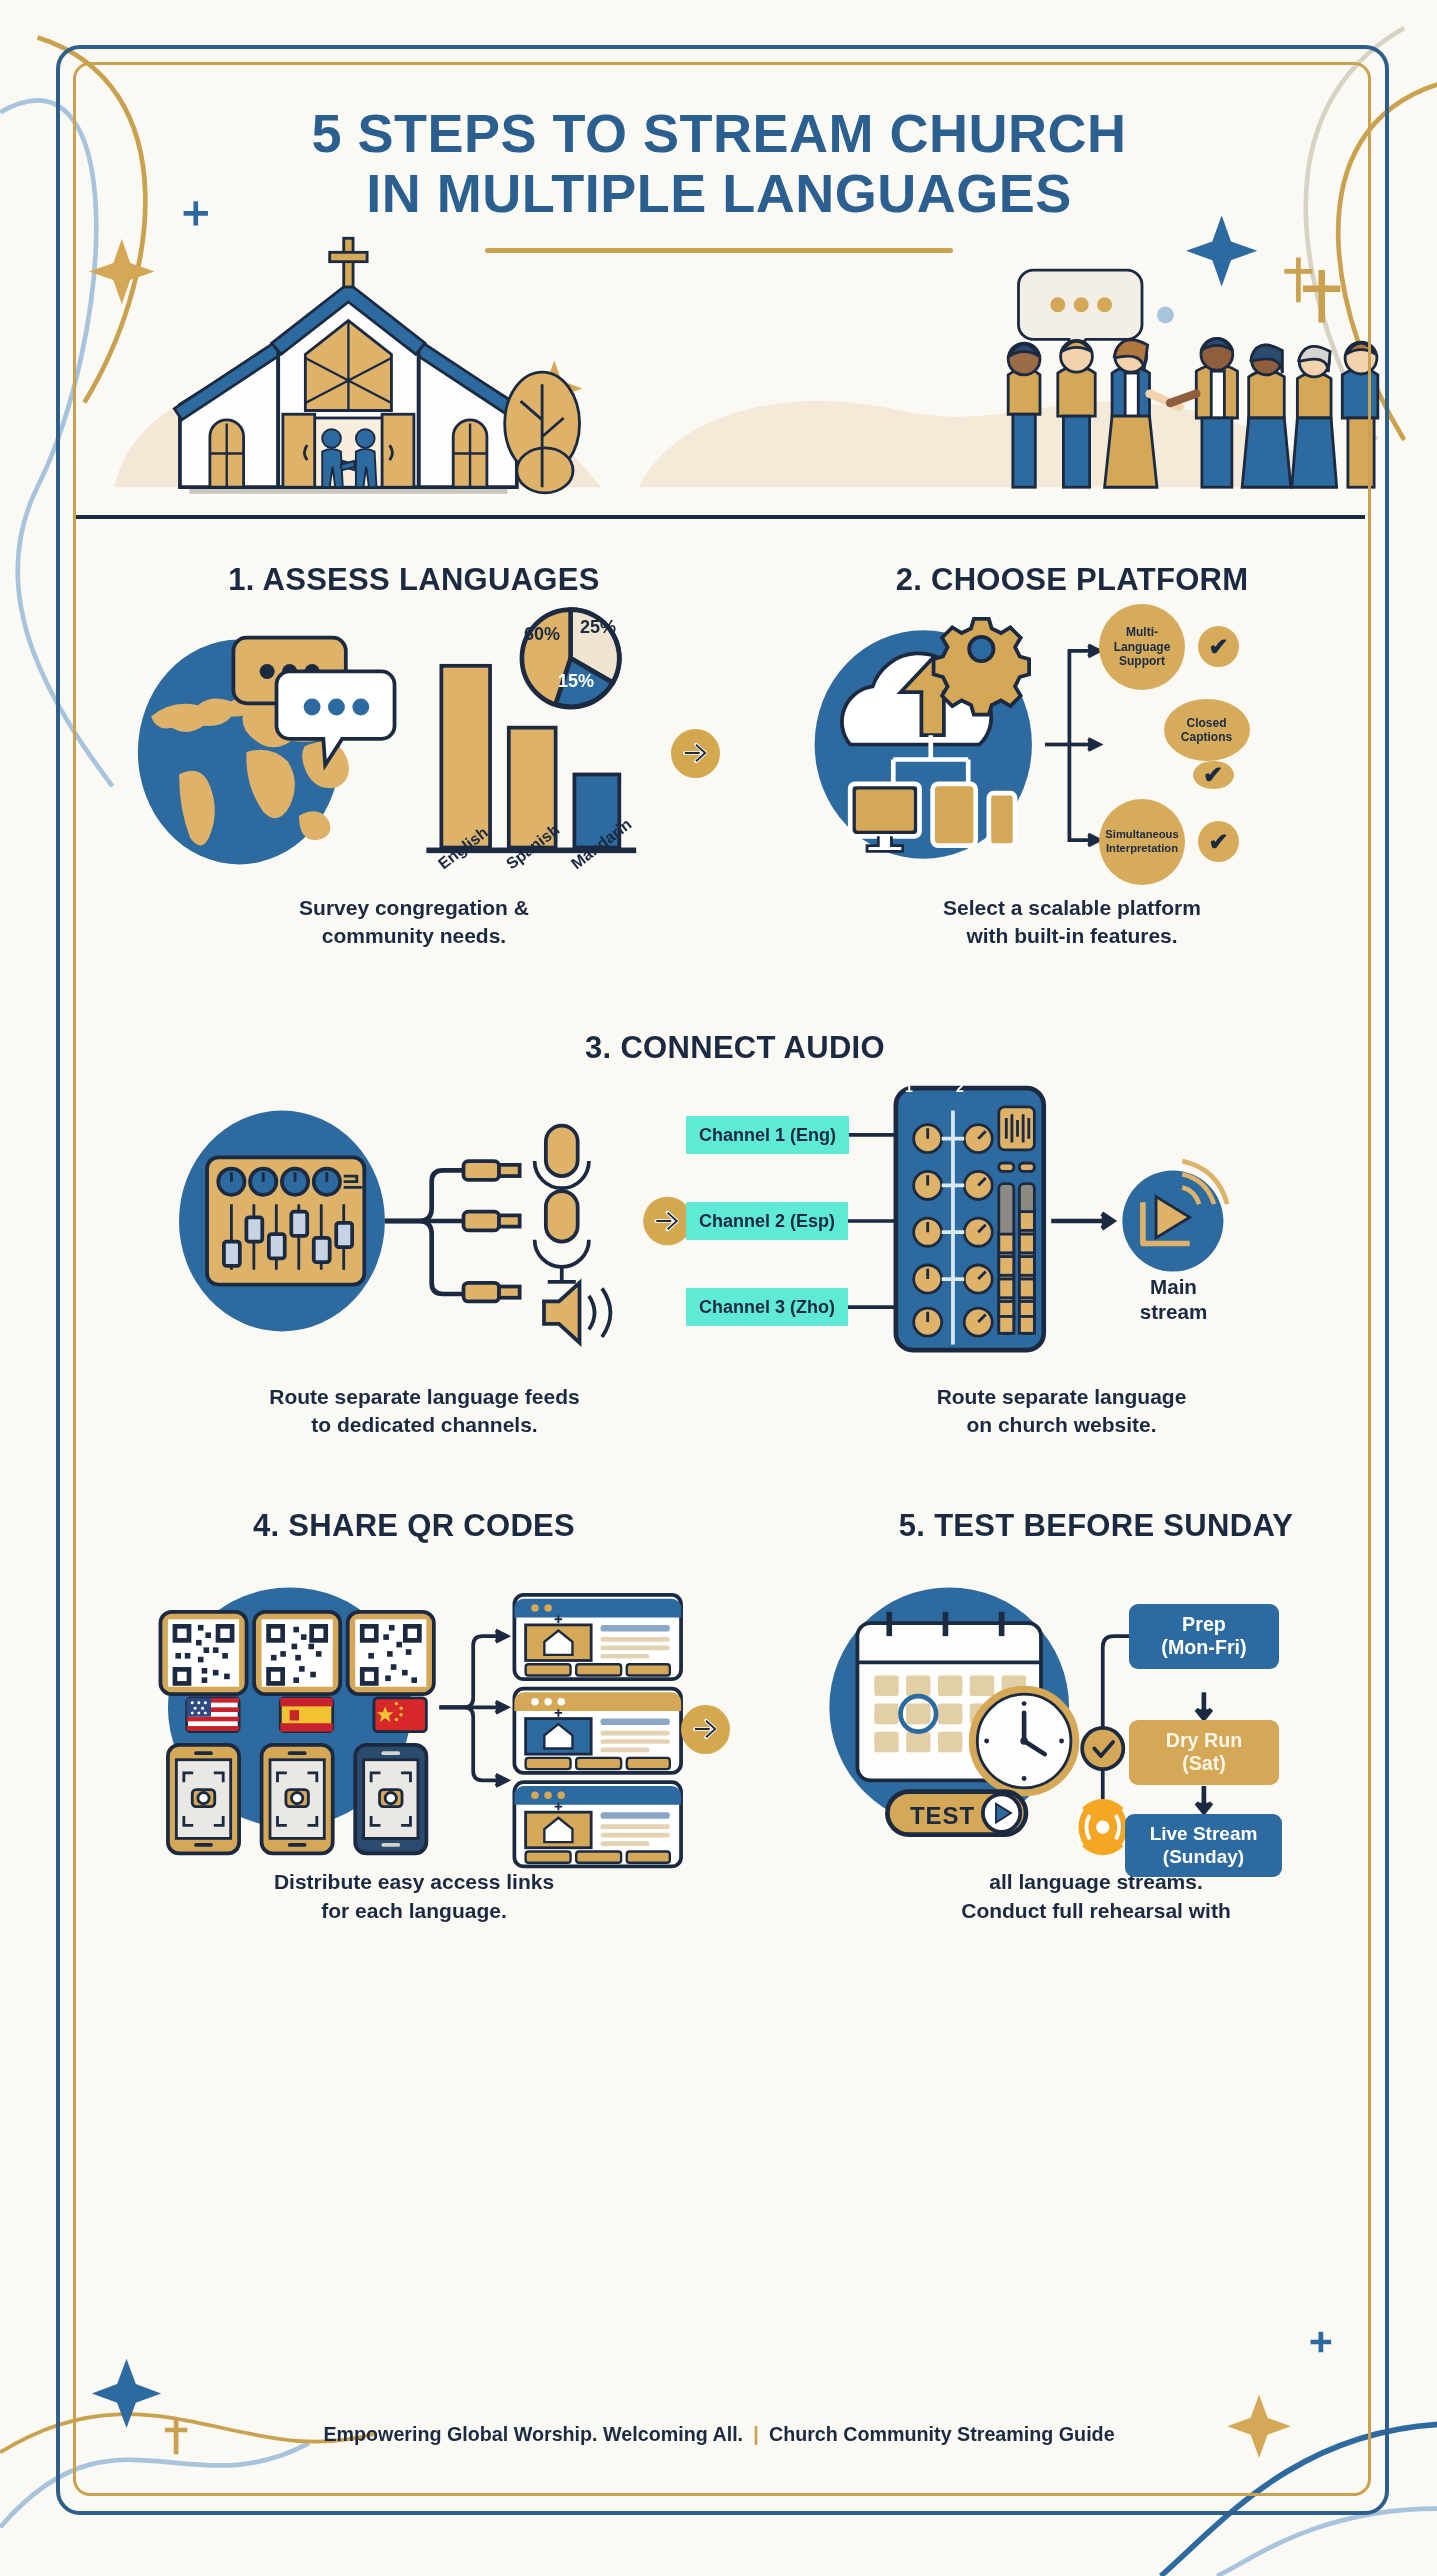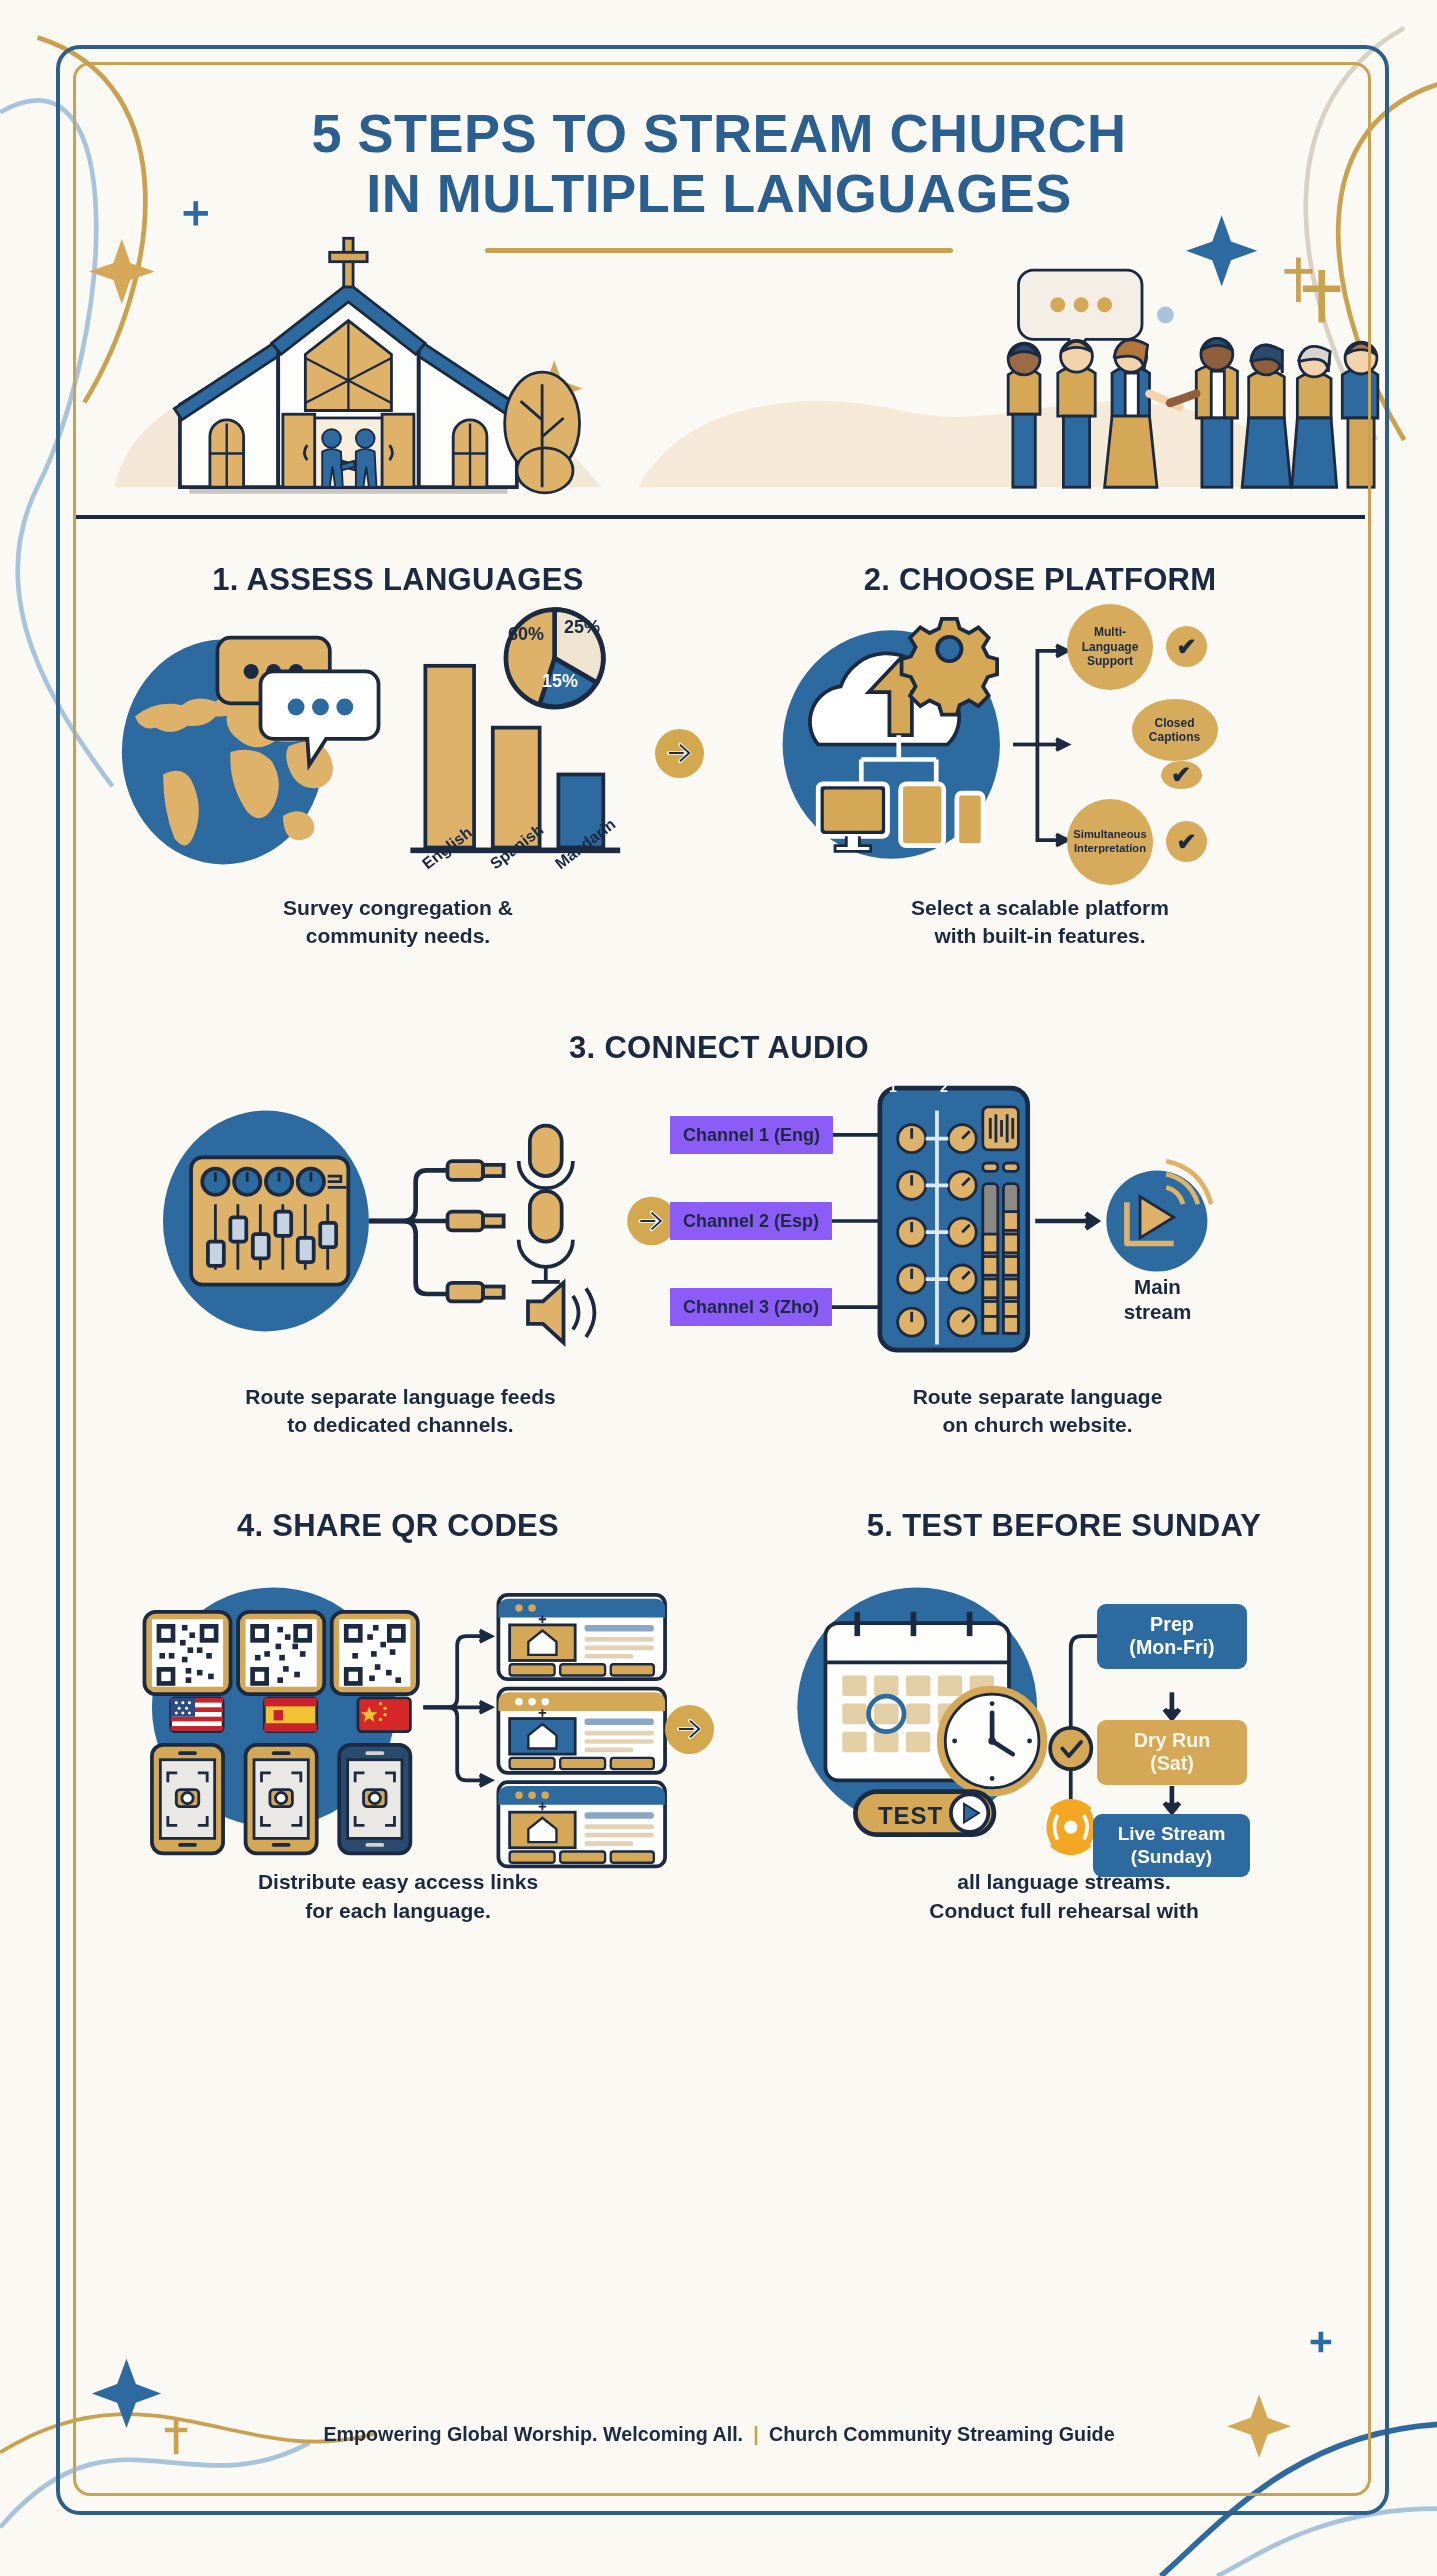--- a/index.html
+++ b/index.html
@@ -29,21 +29,21 @@
   .title-rule{
     position:absolute;top:182px;left:50%;transform:translateX(-50%);
     width:468px;height:4.7px;background:#c9a14f;border-radius:2.8px;
   }
   .hero{position:absolute;top:187px;left:0;width:100%;height:300px;}
   .hero-ground{position:absolute;left:-3.7px;bottom:34px;width:1292px;height:3.7px;background:#1b2a41;}
 
   
   .steps{position:absolute;top:496px;left:0;width:100%;}
   .row{display:flex;width:100%;}
-  .cell{width:50%;position:relative;box-sizing:border-box;padding:0 13px;}
+  .cell{width:50%;position:relative;box-sizing:border-box;padding:0 13px;margin-left:16px;}
   .cell.full{width:100%;}
   .step-title{
     text-align:center;color:#1b2a41;font-size:31px;font-weight:bold;letter-spacing:0.3px;
     margin:0 0 5.6px 0;
   }
   .caption{
     text-align:center;color:#1b2a41;font-size:21px;font-weight:bold;line-height:1.35;
     margin-top:9.4px;
   }
   .art{position:relative;height:281px;}
@@ -64,21 +64,21 @@
     box-sizing:border-box;
   }
   .feat-check{
     width:41px;height:41px;border-radius:50%;background:#d6ab5c;margin-left:13px;
     display:flex;align-items:center;justify-content:center;color:#1b2a41;
     font-size:24px;font-weight:bold;
   }
 
   
   .chip{
-    background:#8b5cf6;border-radius:1px;color:#1b2a41;
+    background:#5eead4;border-radius:1px;color:#1b2a41;
     font-size:18px;font-weight:bold;padding:8.4px 13px;white-space:nowrap;
   }
 
   
   .flowbox{
     border-radius:9px;color:#ffffff;font-size:19.7px;font-weight:bold;
     text-align:center;line-height:1.18;padding:9.4px 11.2px;box-sizing:border-box;width:150px;
   }
   .flow-blue{background:#2d6a9f;}
   .flow-gold{background:#d4a857;color:#fdf6e6;}

